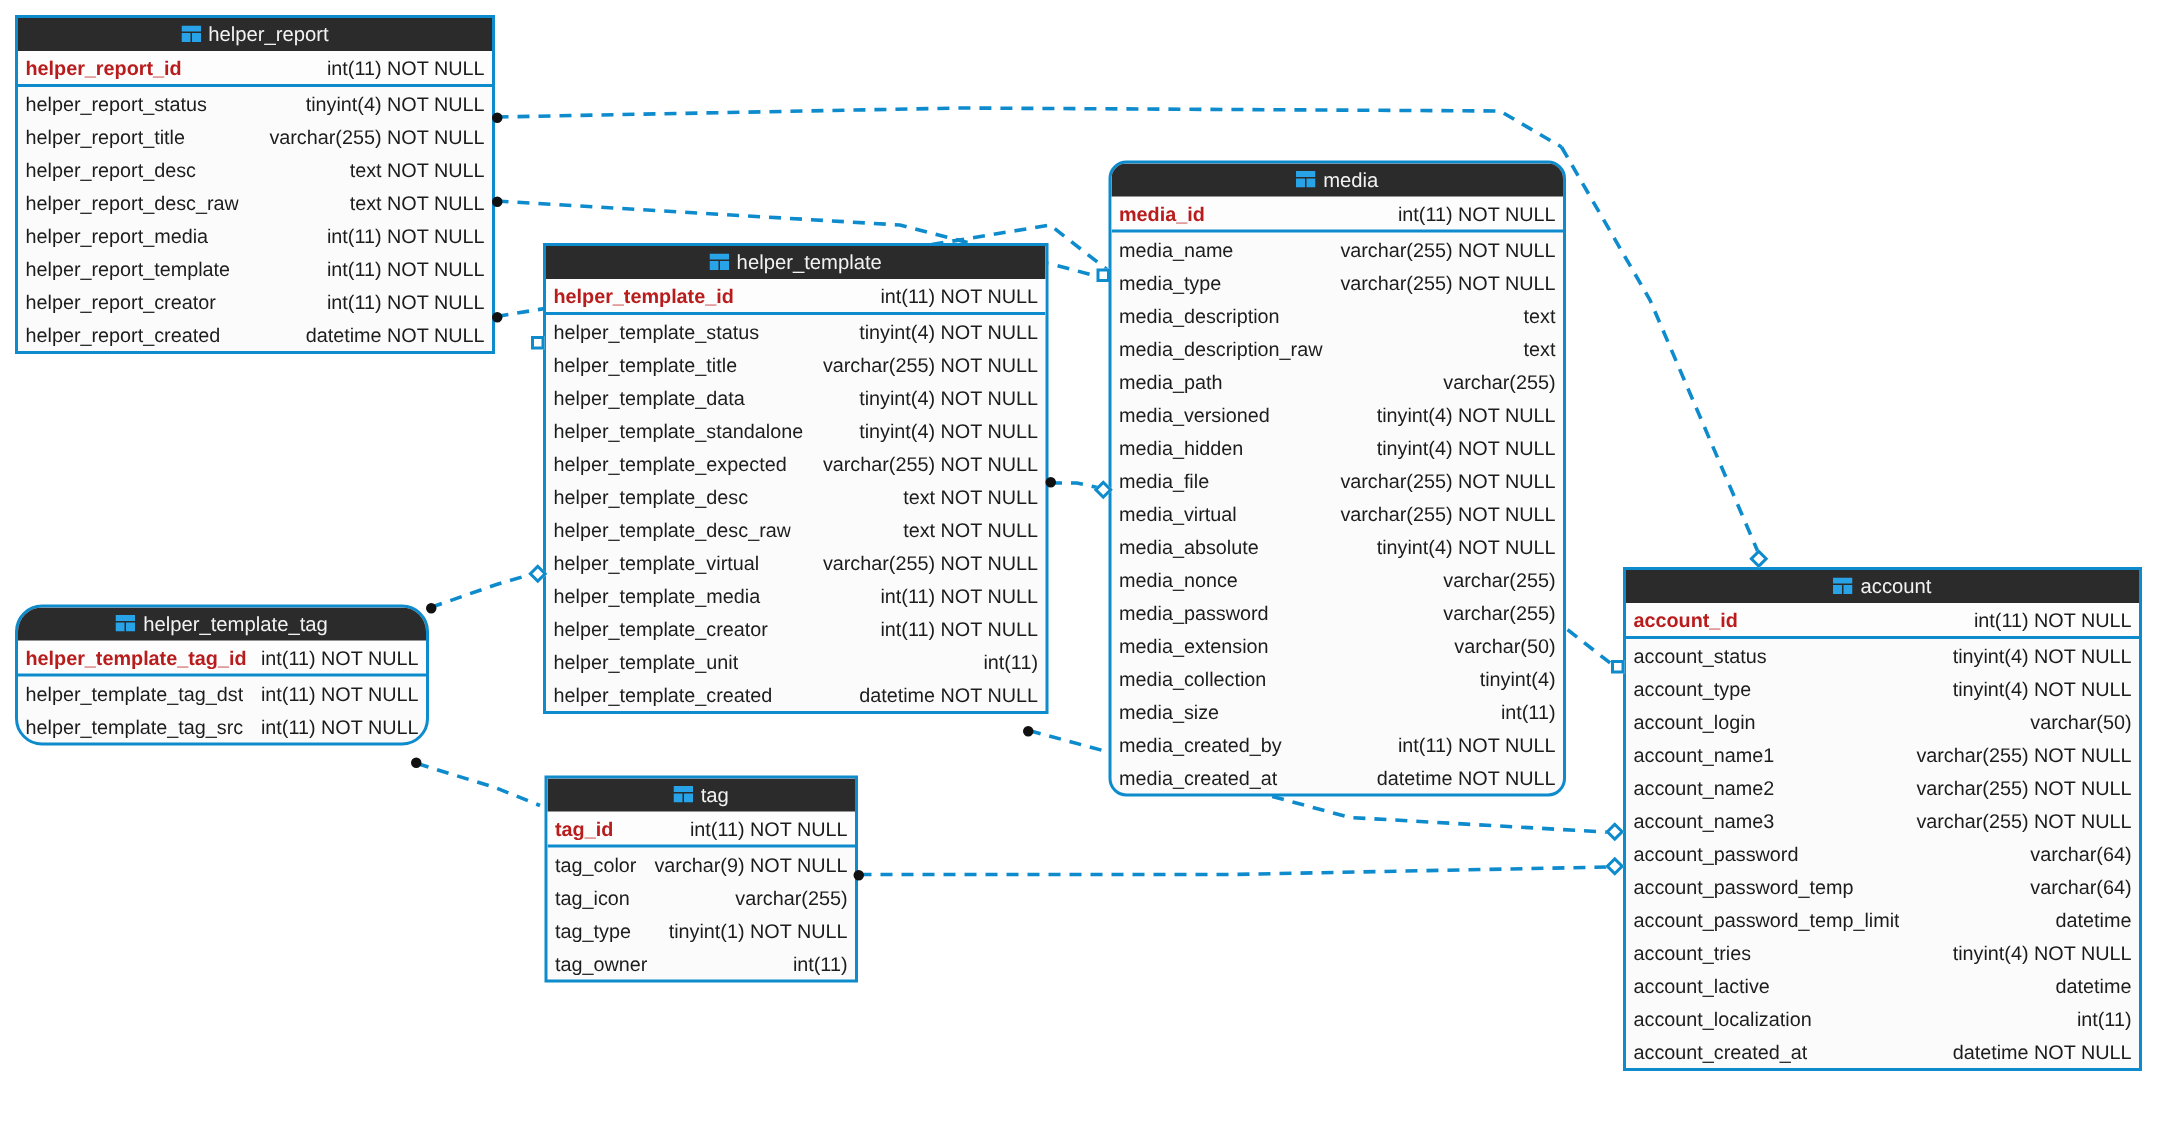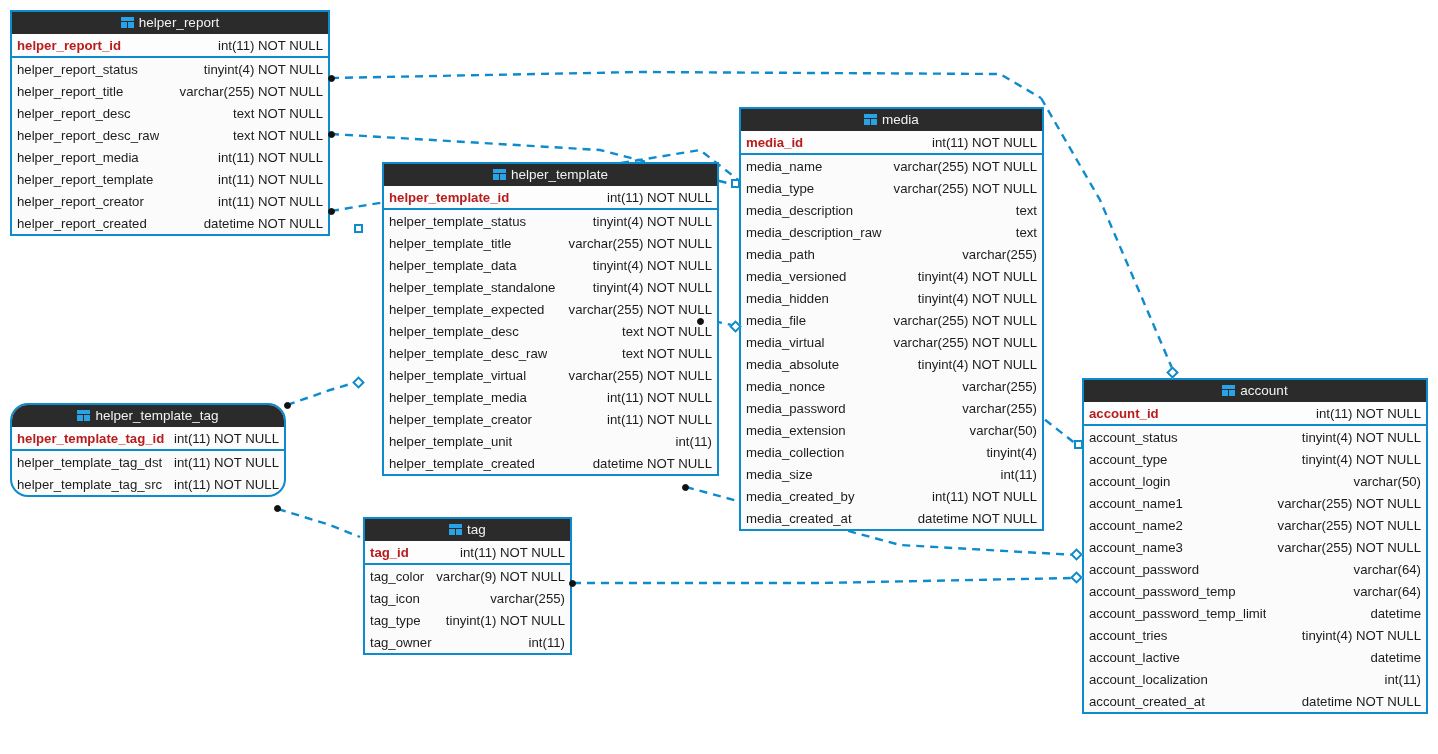--- a/index.html
+++ b/index.html
@@ -133,21 +133,21 @@
         <div class="row">
           <span class="col-name">helper_report_creator</span>
           <span class="col-type">int(11) NOT NULL</span>
         </div>
         <div class="row">
           <span class="col-name">helper_report_created</span>
           <span class="col-type">datetime NOT NULL</span>
         </div>
       </div>
     </div>
-    <div class="table-box" style="left: 382px; top: 162px; width: 337px;">
+    <div class="table-box" style="left: 362px; top: 162px; width: 337px;">
       <div class="tbl-header"><span class="tbl-icon"><svg viewBox="0 0 13 11" width="13" height="11">
             <rect x="0" y="0" width="13" height="4" fill="#29a3e8"></rect>
             <rect x="0" y="5" width="6" height="6" fill="#29a3e8"></rect>
             <rect x="7" y="5" width="6" height="6" fill="#29a3e8"></rect>
           </svg></span><span class="tname">helper_template</span></div>
       <div class="pk-row">
         <div class="row pk">
           <span class="col-name">helper_template_id</span>
           <span class="col-type">int(11) NOT NULL</span>
         </div>
@@ -196,21 +196,21 @@
         <div class="row">
           <span class="col-name">helper_template_unit</span>
           <span class="col-type">int(11)</span>
         </div>
         <div class="row">
           <span class="col-name">helper_template_created</span>
           <span class="col-type">datetime NOT NULL</span>
         </div>
       </div>
     </div>
-    <div class="table-box" style="left: 739px; top: 107px; width: 305px;">
+    <div class="table-box" style="left: 739px; top: 107px; width: 305px; border-radius: 12px;">
       <div class="tbl-header"><span class="tbl-icon"><svg viewBox="0 0 13 11" width="13" height="11">
             <rect x="0" y="0" width="13" height="4" fill="#29a3e8"></rect>
             <rect x="0" y="5" width="6" height="6" fill="#29a3e8"></rect>
             <rect x="7" y="5" width="6" height="6" fill="#29a3e8"></rect>
           </svg></span><span class="tname">media</span></div>
       <div class="pk-row">
         <div class="row pk">
           <span class="col-name">media_id</span>
           <span class="col-type">int(11) NOT NULL</span>
         </div>

